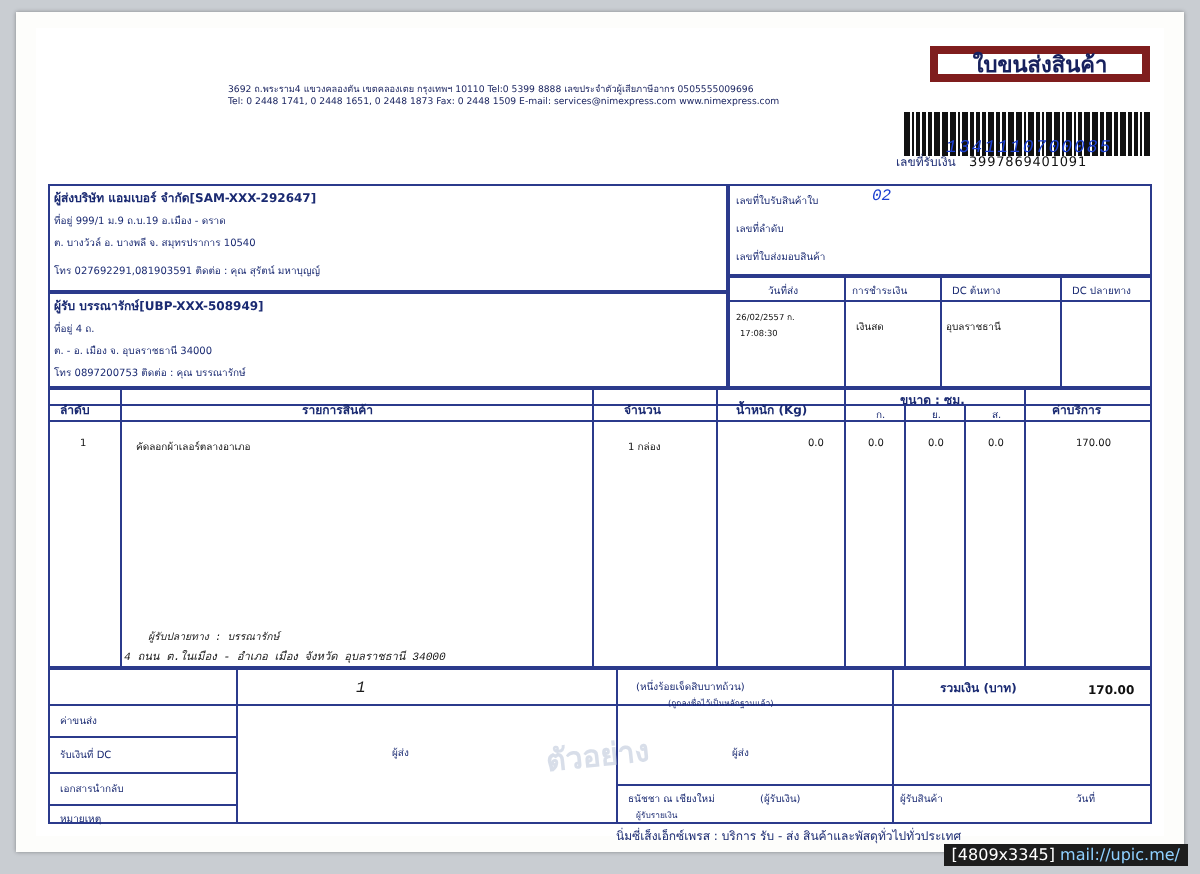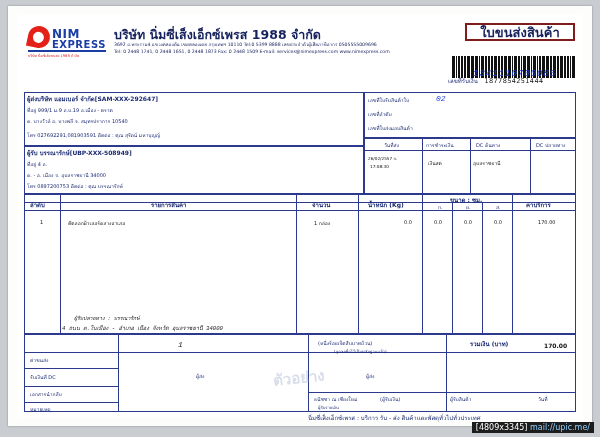--- a/index.html
+++ b/index.html
@@ -32,22 +32,22 @@
   .logo .swoosh{position:absolute;left:0;top:2px;width:22px;height:22px;background:#e32119;border-radius:50% 50% 50% 0;transform:rotate(12deg);}
   .logo .swoosh:after{content:"";position:absolute;left:5px;top:6px;width:11px;height:11px;background:#fff;border-radius:50%;}
   .logo .nim{position:absolute;left:24px;top:3px;font-size:12px;font-weight:bold;color:#1b3ea5;letter-spacing:.5px;}
   .logo .exp{position:absolute;left:24px;top:15px;font-size:10px;font-weight:bold;color:#1b3ea5;letter-spacing:.5px;}
   .logo .sub{position:absolute;left:0;top:29px;font-size:3.6px;color:#d81f1f;}
   .logo .bar{position:absolute;left:0;top:26px;width:78px;height:2px;background:#1b3ea5;}
   
   .head-title{position:absolute;left:96px;top:11px;font-size:12.5px;font-weight:bold;color:#17215e;}
   .head-l1{position:absolute;left:96px;top:27px;font-size:4.6px;color:#17215e;}
   .head-l2{position:absolute;left:96px;top:35px;font-size:4.6px;color:#17215e;}
-  .doc-type{position:absolute;left:447px;top:9px;width:110px;height:18px;border:2px solid #7f1d1d;box-sizing:border-box;
-            display:flex;align-items:center;justify-content:center;font-size:13px;font-weight:bold;color:#17215e;}
+  .doc-type{position:absolute;left:447px;top:9px;width:110px;height:18px;border:4px solid #7f1d1d;box-sizing:border-box;
+            display:flex;align-items:center;justify-content:center;font-size:11px;font-weight:bold;color:#17215e;}
   
   .barcode-wrap{position:absolute;left:434px;top:42px;width:124px;height:30px;}
   .barcode{position:absolute;left:0;top:0;width:124px;height:22px;overflow:hidden;}
   .barcode i{display:inline-block;height:22px;background:#111;margin-right:1px;vertical-align:top;}
   .barcode-num{position:absolute;left:0;top:21px;width:124px;text-align:center;font-size:6.5px;letter-spacing:.4px;color:#111;}
   
   .hand{position:absolute;color:#1c3fd0;font-family:Liberation Mono, monospace;font-style:italic;white-space:nowrap;}
   .hand-blk{color:#1b1b1b;}
   
   .vline{position:absolute;width:1px;background:#2b3a8c;}
@@ -61,37 +61,29 @@
     padding:1px 4px;font-family:"DejaVu Sans", sans-serif;
   }
   .footer-url .dim{color:#8fd0ff;}
 </style>
 </head>
 <body>
 
 <div class="scan">
   <div class="sheet">
 
-    <div class="logo">
-      <div class="swoosh"></div>
-      <div class="nim">NIM</div>
-      <div class="exp">EXPRESS</div>
-      <div class="bar"></div>
-      <div class="sub">บริษัท นิ่มซี่เส็งขนส่ง 1988 จำกัด</div>
-    </div>
 
-    <div class="head-title">บริษัท นิ่มซี่เส็งเอ็กซ์เพรส 1988 จำกัด</div>
     <div class="head-l1">3692 ถ.พระราม4 แขวงคลองตัน เขตคลองเตย กรุงเทพฯ 10110 Tel:0 5399 8888 เลขประจำตัวผู้เสียภาษีอากร 0505555009696</div>
     <div class="head-l2">Tel: 0 2448 1741, 0 2448 1651, 0 2448 1873   Fax: 0 2448 1509   E-mail: services@nimexpress.com   www.nimexpress.com</div>
 
     <div class="doc-type">ใบขนส่งสินค้า</div>
 
     <div class="barcode-wrap">
       <div class="barcode" id="barcode-bars"><i style="width:3px"></i><i style="width:1px"></i><i style="width:2px"></i><i style="width:2px"></i><i style="width:2px"></i><i style="width:3px"></i><i style="width:3px"></i><i style="width:3px"></i><i style="width:1px"></i><i style="width:3px"></i><i style="width:2px"></i><i style="width:2px"></i><i style="width:2px"></i><i style="width:3px"></i><i style="width:2px"></i><i style="width:2px"></i><i style="width:3px"></i><i style="width:3px"></i><i style="width:1px"></i><i style="width:3px"></i><i style="width:2px"></i><i style="width:1px"></i><i style="width:3px"></i><i style="width:3px"></i><i style="width:1px"></i><i style="width:3px"></i><i style="width:1px"></i><i style="width:2px"></i><i style="width:3px"></i><i style="width:3px"></i><i style="width:2px"></i><i style="width:3px"></i><i style="width:2px"></i><i style="width:3px"></i><i style="width:2px"></i><i style="width:2px"></i><i style="width:1px"></i><i style="width:3px"></i></div>
-      <div class="barcode-num">1877854251444</div>
+      <div class="barcode-num">3997869401091</div>
     </div>
     <div class="hand" style="left:455px;top:55px;font-size:9px;letter-spacing:1px;">1341110700085</div>
     <div class="txt s" style="left:430px;top:62px;">เลขที่รับเงิน</div>
 
     <div class="bx" style="left:6px;top:78px;width:340px;height:54px;"></div>
     <div class="txt s b" style="left:9px;top:80px;">ผู้ส่งบริษัท แอมเบอร์ จำกัด[SAM-XXX-292647]</div>
     <div class="txt xs" style="left:9px;top:92px;">ที่อยู่ 999/1 ม.9 ถ.บ.19 อ.เมือง - ดราด</div>
     <div class="txt xs" style="left:9px;top:103px;">ต. บางวัวล์  อ. บางพลี  จ. สมุทรปราการ  10540</div>
     <div class="txt xs" style="left:9px;top:117px;">โทร 027692291,081903591 ติดต่อ : คุณ สุรัตน์ มหาบุญญ์</div>
 

